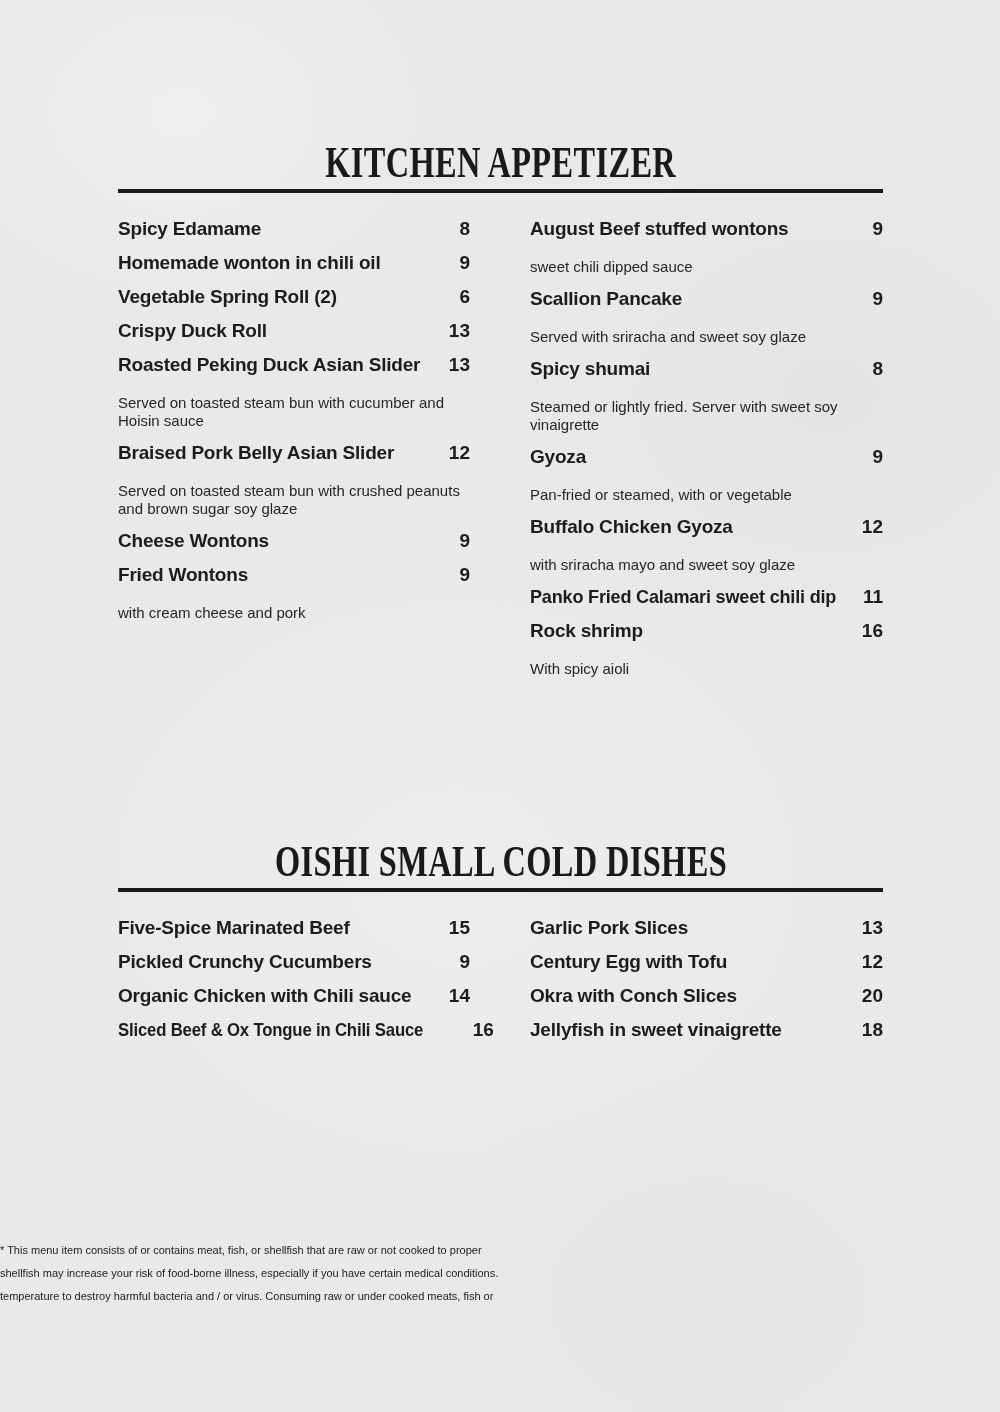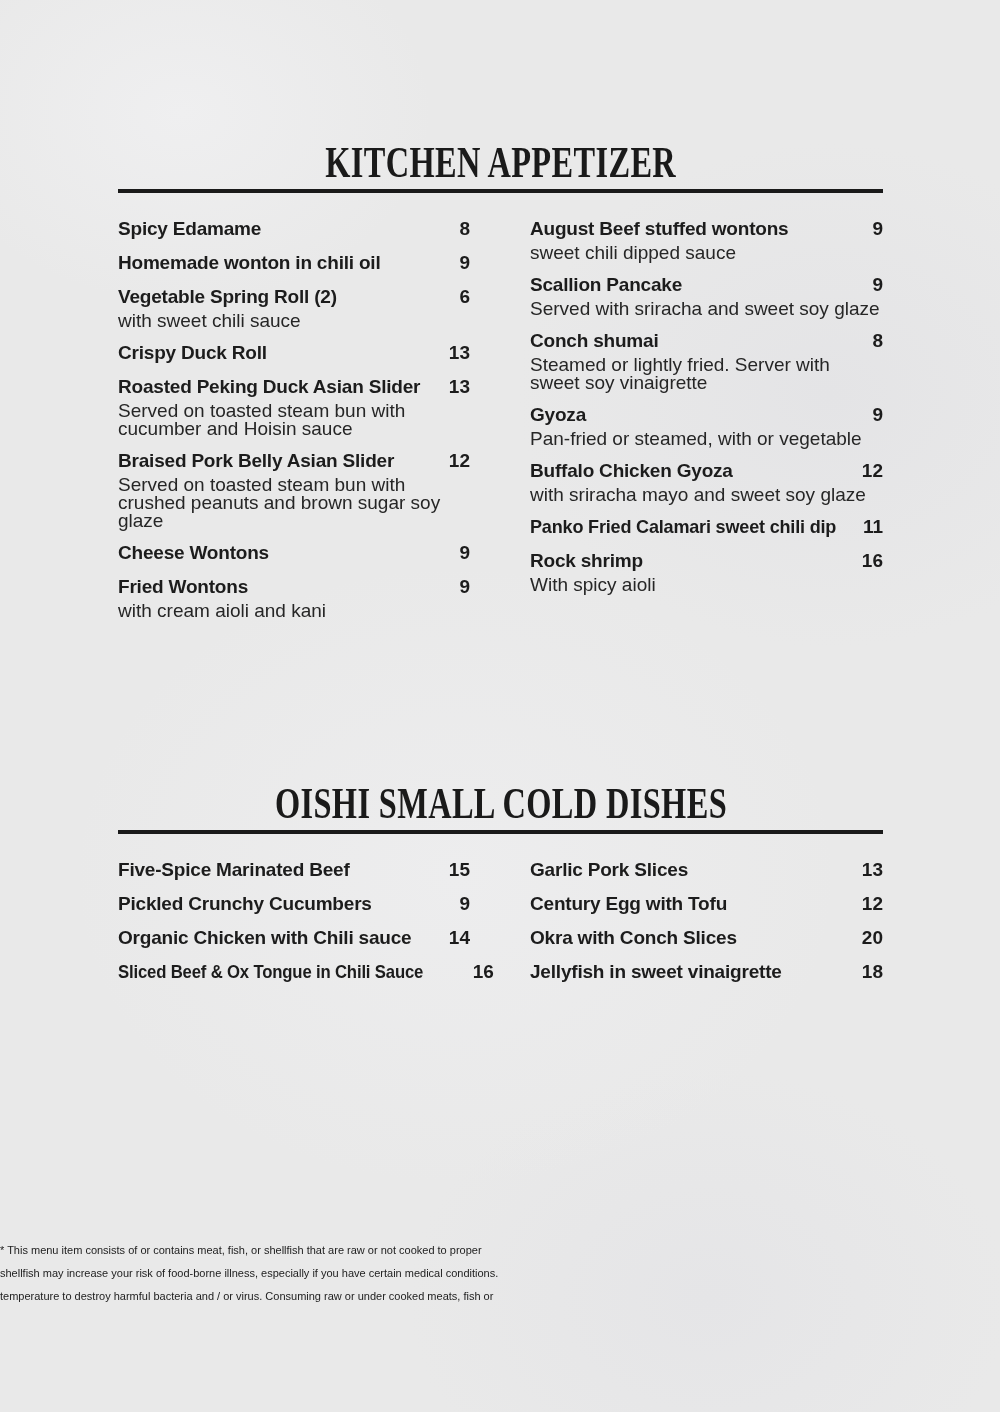--- a/index.html
+++ b/index.html
@@ -39,21 +39,21 @@
 
   .item { margin-bottom:12px; }
   .row { display:flex; align-items:baseline; }
   .nm {
     flex:1; font-weight:bold; font-size:19px; line-height:22px;
     letter-spacing:-0.2px; white-space:nowrap; color:#1c1c1c;
   }
   .nm.c95 { transform:scaleX(0.95); transform-origin:left center; }
   .nm.c88 { transform:scaleX(0.88); transform-origin:left center; }
   .pr { font-weight:bold; font-size:19px; line-height:22px; margin-left:8px; text-align:right; }
-  .ds { font-size:19px; line-height:18px; color:#262626; margin-top:4px; }
+  .ds { font-size:15px; line-height:18px; color:#262626; margin-top:18px; }
 
   .disclaimer {
     position:absolute; top:1239px; left:0; right:0; text-align:left;
     font-size:11px; line-height:23px; color:#222;
   }
 </style>
 </head>
 <body>
 
 <div class="sheet">
@@ -75,21 +75,20 @@
             <div class="row">
               <span class="nm">Homemade wonton in chili oil</span>
               <span class="pr">9</span>
             </div>
           </div>
           <div class="item">
             <div class="row">
               <span class="nm">Vegetable Spring Roll (2)</span>
               <span class="pr">6</span>
             </div>
-            <div class="ds">with sweet chili sauce</div>
           </div>
           <div class="item">
             <div class="row">
               <span class="nm">Crispy Duck Roll</span>
               <span class="pr">13</span>
             </div>
           </div>
           <div class="item">
             <div class="row">
               <span class="nm">Roasted Peking Duck Asian Slider</span>
@@ -108,42 +107,42 @@
             <div class="row">
               <span class="nm">Cheese Wontons</span>
               <span class="pr">9</span>
             </div>
           </div>
           <div class="item">
             <div class="row">
               <span class="nm">Fried Wontons</span>
               <span class="pr">9</span>
             </div>
-            <div class="ds">with cream aioli and kani</div>
+            <div class="ds">with cream cheese and pork</div>
           </div>
         </div>
 
         <div class="col">
           <div class="item">
             <div class="row">
               <span class="nm">August Beef stuffed wontons</span>
               <span class="pr">9</span>
             </div>
             <div class="ds">sweet chili dipped sauce</div>
           </div>
           <div class="item">
             <div class="row">
               <span class="nm">Scallion Pancake</span>
               <span class="pr">9</span>
             </div>
             <div class="ds">Served with sriracha and sweet soy glaze</div>
           </div>
           <div class="item">
             <div class="row">
-              <span class="nm">Conch shumai</span>
+              <span class="nm">Spicy shumai</span>
               <span class="pr">8</span>
             </div>
             <div class="ds">Steamed or lightly fried. Server with sweet soy vinaigrette</div>
           </div>
           <div class="item">
             <div class="row">
               <span class="nm">Gyoza</span>
               <span class="pr">9</span>
             </div>
             <div class="ds">Pan-fried or steamed, with or vegetable</div>

